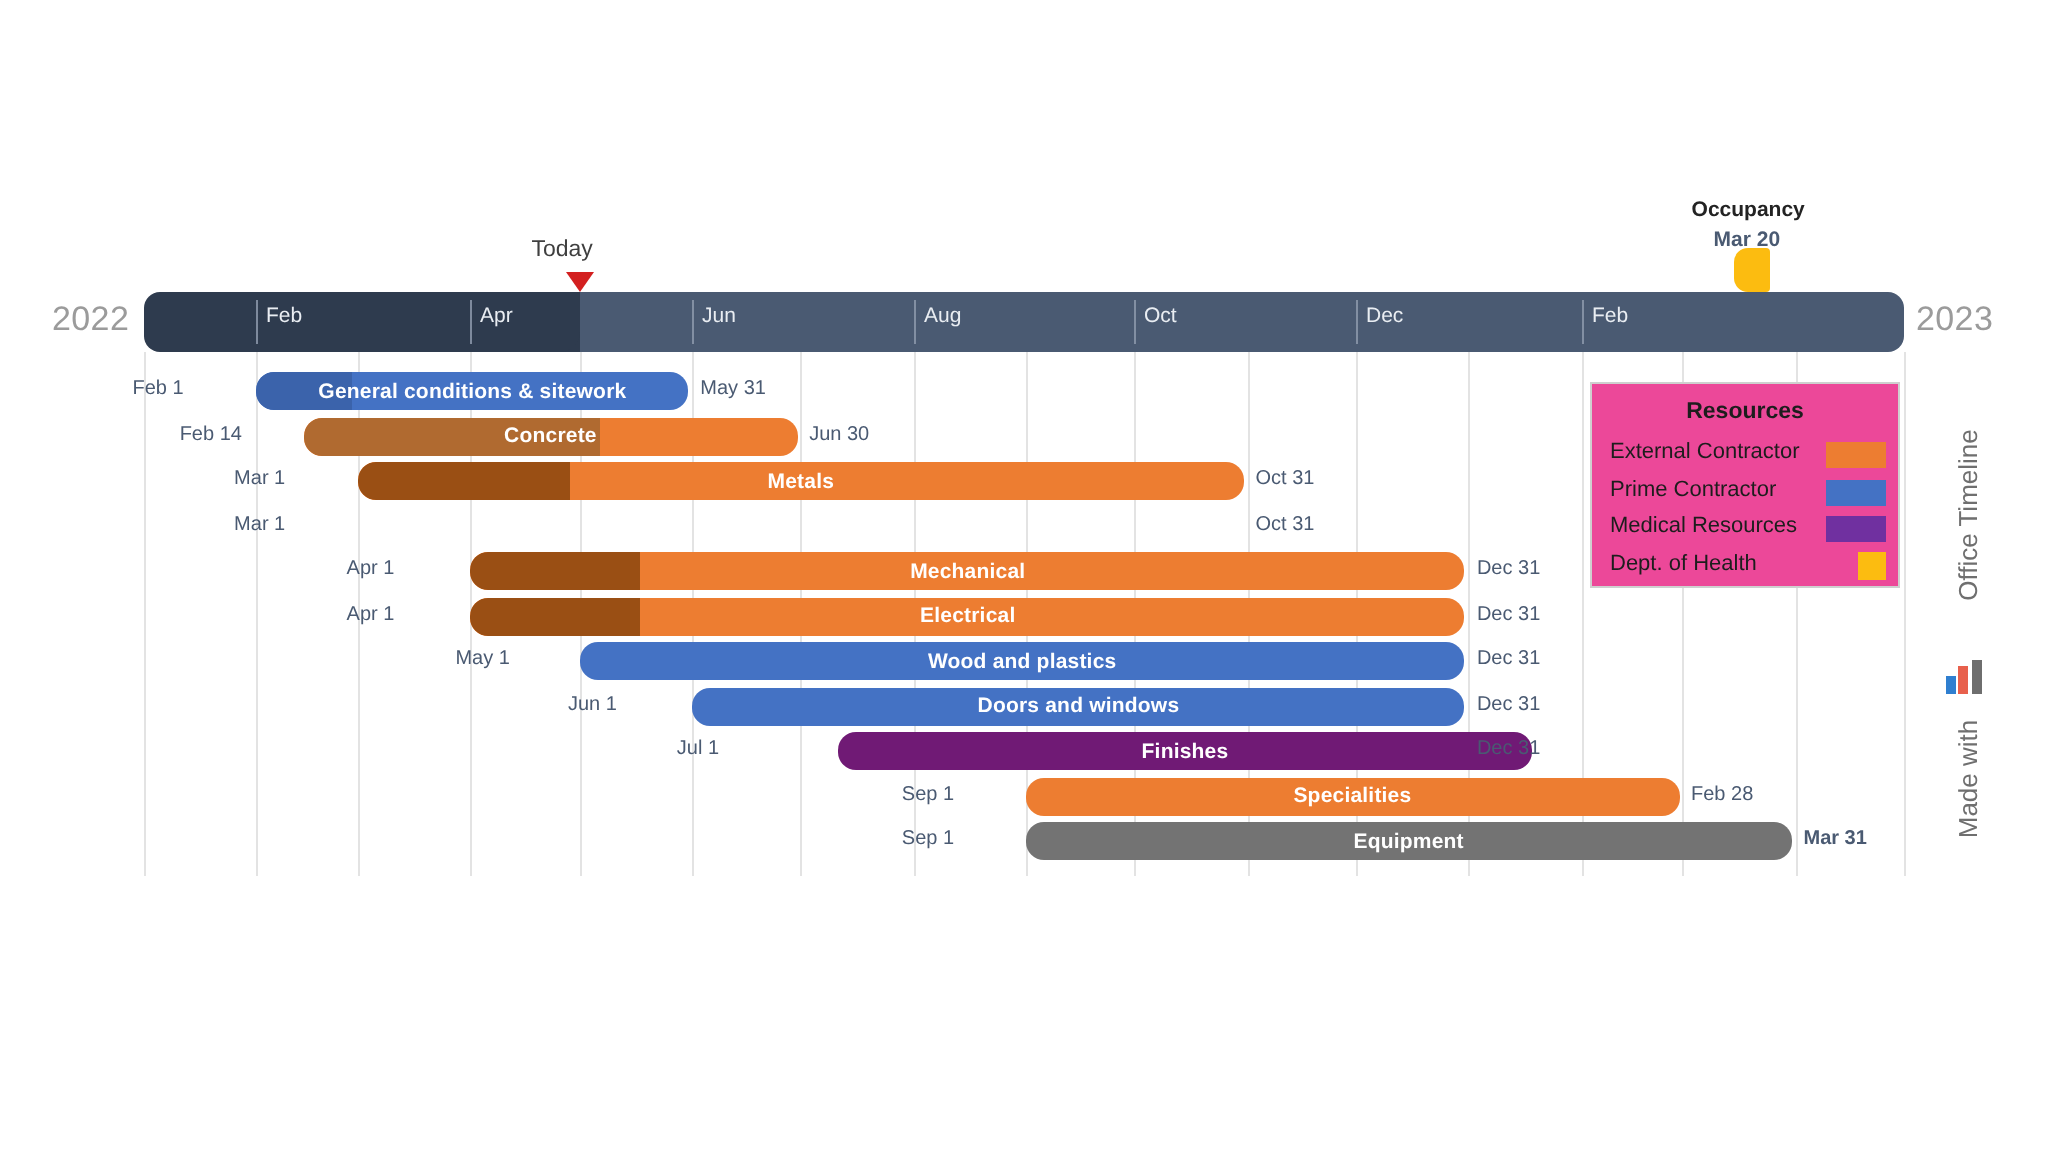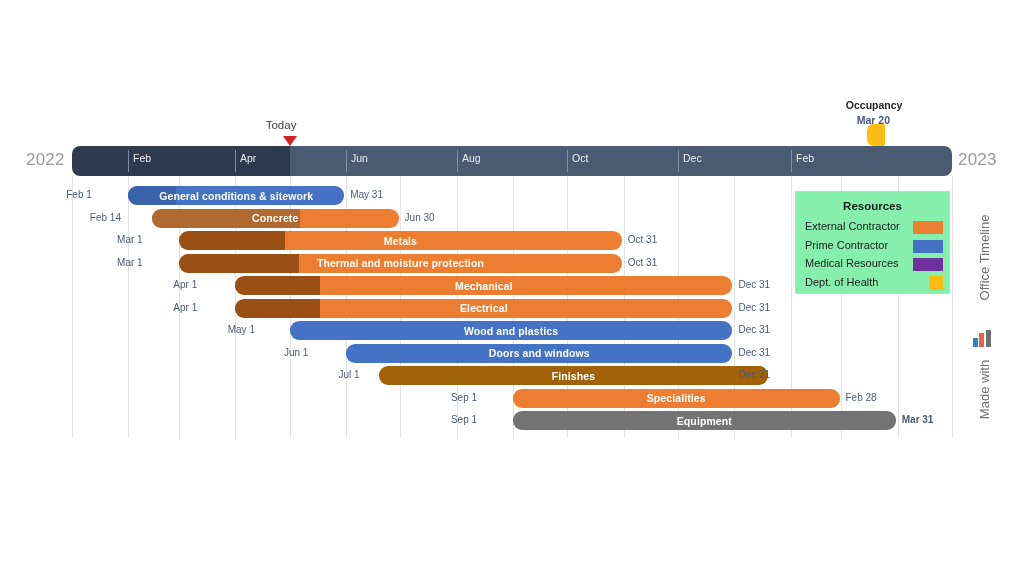--- a/index.html
+++ b/index.html
@@ -87,21 +87,21 @@
   }
   .d-left,.d-right{
     position:absolute;top:3px;font-size:10px;color:#4a5a72;white-space:nowrap;
   }
   .d-left{text-align:left;}
   .d-right{text-align:left;}
 
   
   #legend{
     position:absolute;left:795px;top:191px;width:155px;height:103px;
-    background:#86efac;border:1px solid #cfcfcf;box-sizing:border-box;
+    background:#ec4899;border:1px solid #cfcfcf;box-sizing:border-box;
   }
   #legend-title{
     position:absolute;top:8px;left:0;width:100%;text-align:center;
     font-size:11.5px;font-weight:bold;color:#1d1d1d;
   }
   .lg-row{position:absolute;left:9px;width:138px;height:17px;}
   .lg-label{
     position:absolute;left:0;top:1px;font-size:11px;color:#1d1d1d;white-space:nowrap;
   }
   .lg-swatch{position:absolute;right:0;top:2px;width:30px;height:13px;}
@@ -198,24 +198,20 @@
       <div class="row" style="top: 231px; width: 1024px;">
         <div class="d-left" style="left: 117.052px; width: 56px;">Mar 1</div>
         <div class="bar" style="left: 179.052px; width: 442.722px; background: rgb(237, 125, 49);">
           <div class="bar-prog" style="width: 106.253px; background: rgb(154, 79, 20);"></div>
           <div class="bar-text">Metals</div>
         </div>
         <div class="d-right" style="left: 627.773px;">Oct 31</div>
       </div>
       <div class="row" style="top: 253.5px; width: 1024px;">
         <div class="d-left" style="left: 117.052px; width: 56px;">Mar 1</div>
-        <div class="bar" style="left: 179.052px; width: 442.722px; background: rgb(237, 125, 49);">
-          <div class="bar-prog" style="width: 119.535px; background: rgb(154, 79, 20);"></div>
-          <div class="bar-text">Thermal and moisture protection</div>
-        </div>
         <div class="d-right" style="left: 627.773px;">Oct 31</div>
       </div>
       <div class="row" style="top: 276px; width: 1024px;">
         <div class="d-left" style="left: 173.299px; width: 56px;">Apr 1</div>
         <div class="bar" style="left: 235.299px; width: 497.155px; background: rgb(237, 125, 49);">
           <div class="bar-prog" style="width: 84.5163px; background: rgb(154, 79, 20);"></div>
           <div class="bar-text">Mechanical</div>
         </div>
         <div class="d-right" style="left: 738.454px;">Dec 31</div>
       </div>
@@ -236,21 +232,21 @@
       </div>
       <div class="row" style="top: 343.5px; width: 1024px;">
         <div class="d-left" style="left: 283.979px; width: 56px;">Jun 1</div>
         <div class="bar" style="left: 345.979px; width: 386.474px; background: rgb(68, 114, 196);">
           <div class="bar-text">Doors and windows</div>
         </div>
         <div class="d-right" style="left: 738.454px;">Dec 31</div>
       </div>
       <div class="row" style="top: 366px; width: 1024px;">
         <div class="d-left" style="left: 338.412px; width: 56px;">Jul 1</div>
-        <div class="bar" style="left: 379px; width: 389px; background: #a16207;">
+        <div class="bar" style="left: 419px; width: 347px; background: #701a75;">
           <div class="bar-text">Finishes</div>
         </div>
         <div class="d-right" style="left: 738.454px;">Dec 31</div>
       </div>
       <div class="row" style="top: 388.5px; width: 1024px;">
         <div class="d-left" style="left: 450.907px; width: 56px;">Sep 1</div>
         <div class="bar" style="left: 512.907px; width: 326.598px; background: rgb(237, 125, 49);">
           <div class="bar-text">Specialities</div>
         </div>
         <div class="d-right" style="left: 845.505px;">Feb 28</div>

